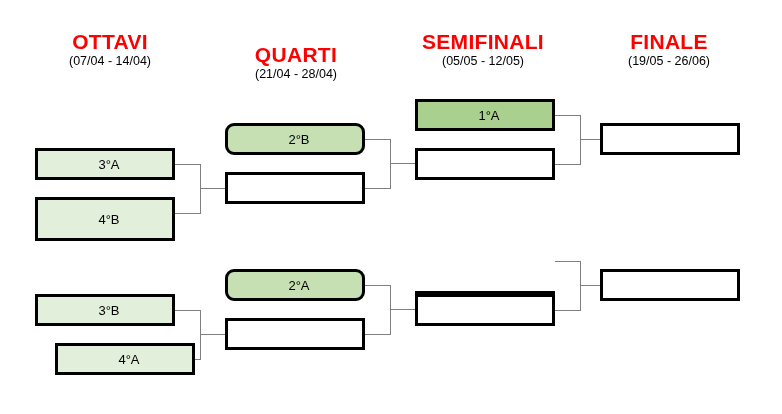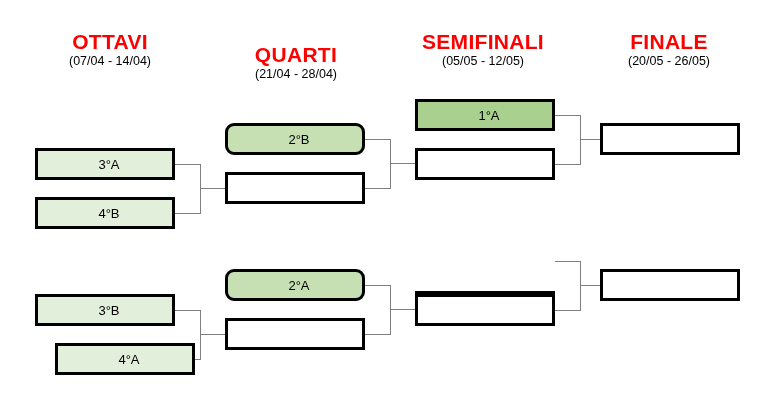--- a/index.html
+++ b/index.html
@@ -89,21 +89,21 @@
     <span class="round-dates">(21/04 - 28/04)</span>
   </div>
 
   <div class="round-header" style="left:388px; top:33px;">
     <span class="round-title">SEMIFINALI</span>
     <span class="round-dates">(05/05 - 12/05)</span>
   </div>
 
   <div class="round-header" style="left:574px; top:33px;">
     <span class="round-title">FINALE</span>
-    <span class="round-dates">(20/05 - 26/05)</span>
+    <span class="round-dates">(19/05 - 26/06)</span>
   </div>
 
   <div class="conn conn-h" style="left:175px; top:164px; width:25px;"></div>
   <div class="conn conn-h" style="left:175px; top:213px; width:25px;"></div>
   <div class="conn conn-v" style="left:200px; top:164px; height:50px;"></div>
   <div class="conn conn-h" style="left:200px; top:188px; width:25px;"></div>
 
   <div class="conn conn-h" style="left:365px; top:139px; width:25px;"></div>
   <div class="conn conn-h" style="left:365px; top:188px; width:25px;"></div>
   <div class="conn conn-v" style="left:390px; top:139px; height:50px;"></div>
@@ -125,21 +125,21 @@
   <div class="conn conn-h" style="left:390px; top:309px; width:25px;"></div>
 
   <div class="conn conn-h" style="left:555px; top:261px; width:25px;"></div>
   <div class="conn conn-h" style="left:555px; top:310px; width:25px;"></div>
   <div class="conn conn-v" style="left:580px; top:261px; height:50px;"></div>
   <div class="conn conn-h" style="left:580px; top:285px; width:20px;"></div>
 
   <div class="slot fill-ottavi" style="left:35px; top:148px; width:140px; height:32px;justify-content:center;">
     <span class="slot-label">3°A</span>
   </div>
-  <div class="slot fill-ottavi" style="left:35px; top:197px; width:140px; height:32px;align-items:center;">
+  <div class="slot fill-ottavi" style="left:35px; top:197px; width:140px; height:44px;align-items:center;">
     <span class="slot-label">4°B</span>
   </div>
   <div class="slot fill-ottavi" style="left:35px; top:294px; width:140px; height:32px;">
     <span class="slot-label">3°B</span>
   </div>
   <div class="slot fill-ottavi" style="left:35px; top:343px; width:140px; height:32px;margin-left:20px;">
     <span class="slot-label">4°A</span>
   </div>
 
   <div class="slot fill-quarti" style="left:225px; top:123px; width:140px; height:32px;">

